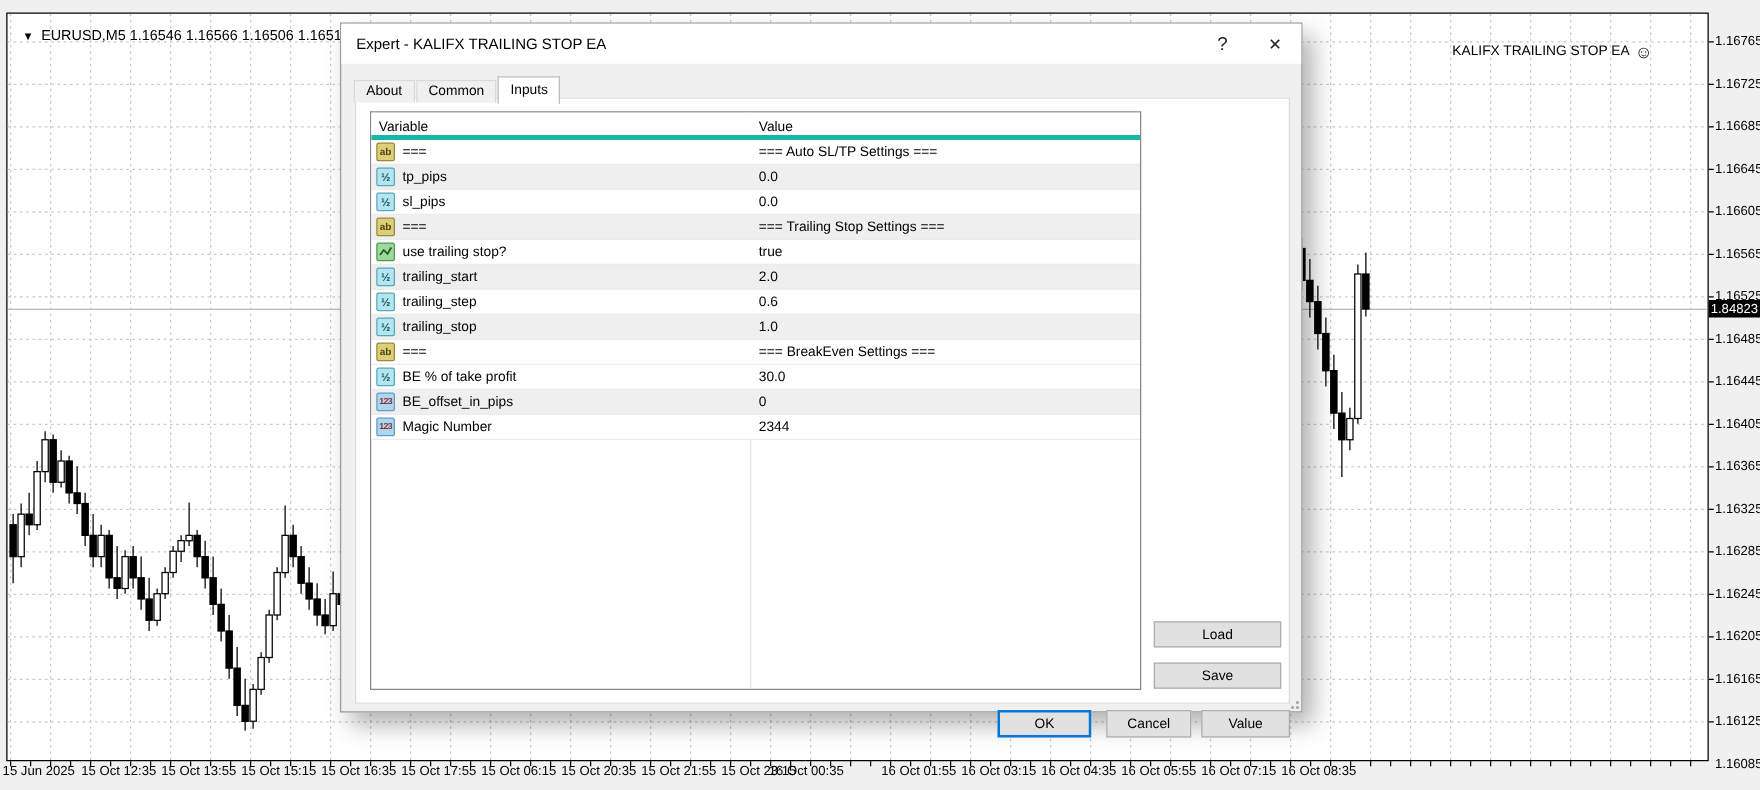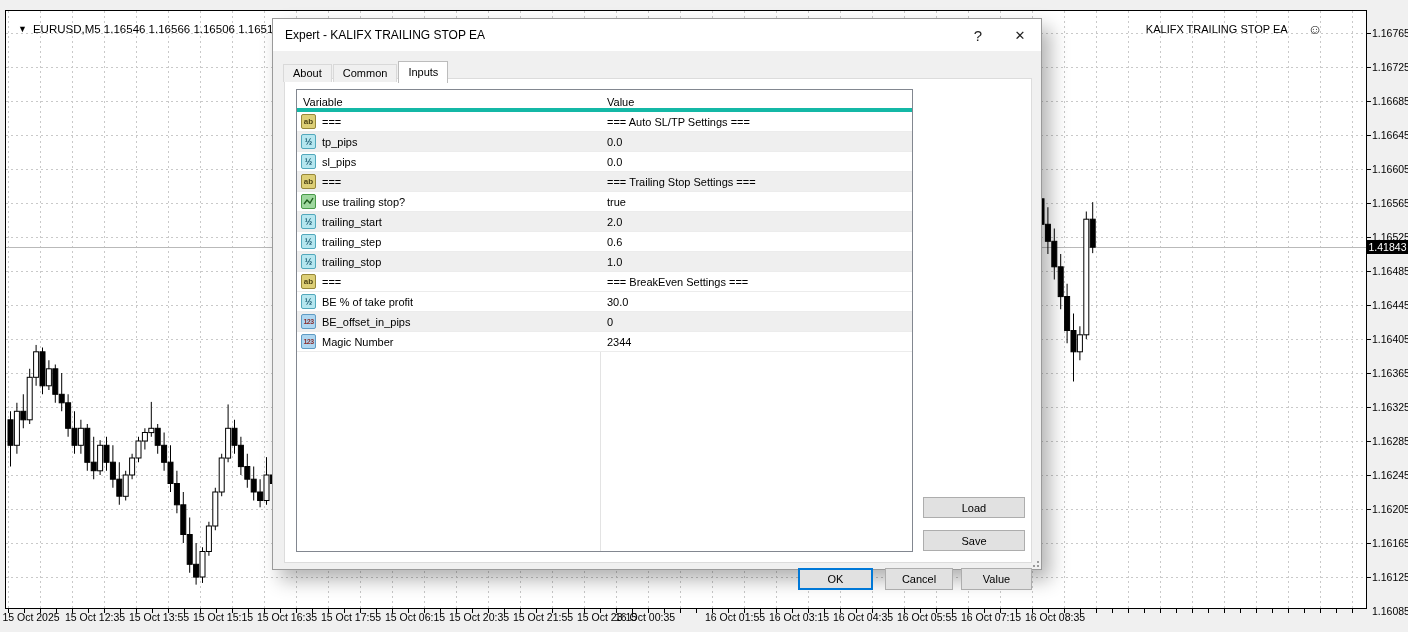--- a/index.html
+++ b/index.html
@@ -7,22 +7,22 @@
   body { font-family:"Liberation Sans", sans-serif; background:#f0f0f0; position:relative; }
 
   .screen { position:absolute; inset:0; width:1408px; height:632px; background:#f0f0f0; }
 
   
   .chart-frame { position:absolute; left:5px; top:10px; width:1362px; height:599px;
                  background:#ffffff; border:1px solid #000; }
   .symbol-label { position:absolute; left:12px; top:12px; font-size:11.5px; color:#000;
                   display:flex; align-items:center; gap:6px; white-space:nowrap; z-index:4; }
   .symbol-label .dd { font-size:9px; }
-  .ea-corner { position:absolute; right:44px; top:12px; font-size:11px; color:#000;
-               display:flex; align-items:center; gap:20px; white-space:nowrap; z-index:4;padding-left:28px; }
+  .ea-corner { position:absolute; right:44px; top:24px; font-size:11px; color:#000;
+               display:flex; align-items:center; gap:4px; white-space:nowrap; z-index:4;padding-left:28px; }
   .ea-corner .smiley { font-size:14px; line-height:11px; }
 
   svg.overlay { position:absolute; left:0; top:0; width:1408px; height:632px;
                 pointer-events:none; z-index:3; }
 
   
   .labels-layer { position:absolute; inset:0; z-index:4; pointer-events:none; }
   .plabel { position:absolute; left:1372px; font-size:10.5px; color:#000; white-space:nowrap; }
   .tlabel { position:absolute; top:611px; font-size:10.5px; color:#000; white-space:nowrap;
             transform:translateX(-50%); }
@@ -371,40 +371,40 @@
       <line x1="1256.5" y1="609" x2="1256.5" y2="613" stroke="#000" stroke-width="1"></line>
       <line x1="1272.5" y1="609" x2="1272.5" y2="613" stroke="#000" stroke-width="1"></line>
       <line x1="1288.5" y1="609" x2="1288.5" y2="613" stroke="#000" stroke-width="1"></line>
       <line x1="1304.5" y1="609" x2="1304.5" y2="613" stroke="#000" stroke-width="1"></line>
       <line x1="1320.5" y1="609" x2="1320.5" y2="613" stroke="#000" stroke-width="1"></line>
       <line x1="1336.5" y1="609" x2="1336.5" y2="613" stroke="#000" stroke-width="1"></line>
       <line x1="1352.5" y1="609" x2="1352.5" y2="613" stroke="#000" stroke-width="1"></line>
     </svg>
 
   <div class="labels-layer" id="labels-layer">
-    <div class="price-tag">1.41843</div>
+    <div class="price-tag">1.84823</div>
   <div class="plabel" style="top: 27px;">1.16765</div>
       <div class="plabel" style="top: 61px;">1.16725</div>
       <div class="plabel" style="top: 95px;">1.16685</div>
       <div class="plabel" style="top: 129px;">1.16645</div>
       <div class="plabel" style="top: 163px;">1.16605</div>
       <div class="plabel" style="top: 197px;">1.16565</div>
       <div class="plabel" style="top: 231px;">1.16525</div>
       <div class="plabel" style="top: 265px;">1.16485</div>
       <div class="plabel" style="top: 299px;">1.16445</div>
       <div class="plabel" style="top: 333px;">1.16405</div>
       <div class="plabel" style="top: 367px;">1.16365</div>
       <div class="plabel" style="top: 401px;">1.16325</div>
       <div class="plabel" style="top: 435px;">1.16285</div>
       <div class="plabel" style="top: 469px;">1.16245</div>
       <div class="plabel" style="top: 503px;">1.16205</div>
       <div class="plabel" style="top: 537px;">1.16165</div>
       <div class="plabel" style="top: 571px;">1.16125</div>
       <div class="plabel" style="top: 605px;">1.16085</div>
-      <div class="tlabel" style="left: 31px;">15 Oct 2025</div>
+      <div class="tlabel" style="left: 31px;">15 Jun 2025</div>
       <div class="tlabel" style="left: 95px;">15 Oct 12:35</div>
       <div class="tlabel" style="left: 159px;">15 Oct 13:55</div>
       <div class="tlabel" style="left: 223px;">15 Oct 15:15</div>
       <div class="tlabel" style="left: 287px;">15 Oct 16:35</div>
       <div class="tlabel" style="left: 351px;">15 Oct 17:55</div>
       <div class="tlabel" style="left: 415px;">15 Oct 06:15</div>
       <div class="tlabel" style="left: 479px;">15 Oct 20:35</div>
       <div class="tlabel" style="left: 543px;">15 Oct 21:55</div>
       <div class="tlabel" style="left: 607px;">15 Oct 23:15</div>
       <div class="tlabel" style="left: 645px;">16 Oct 00:35</div>

